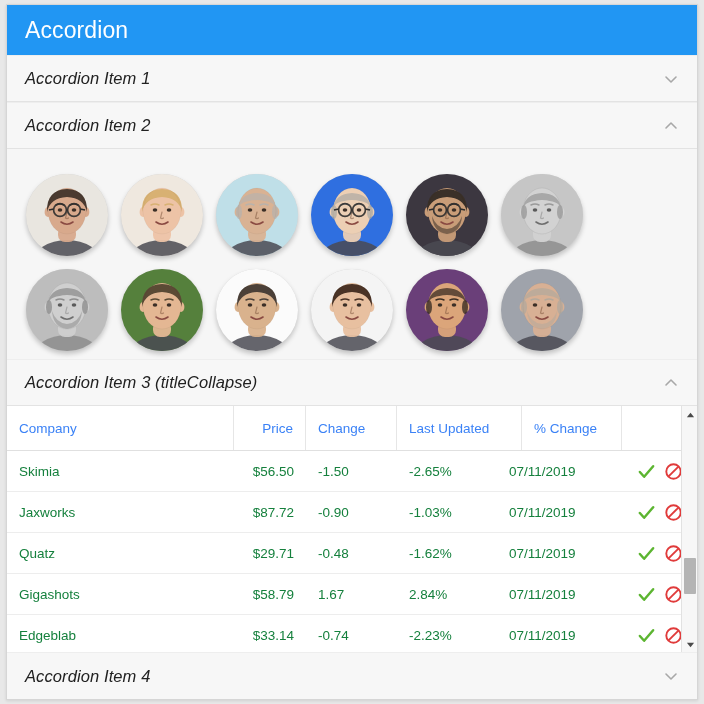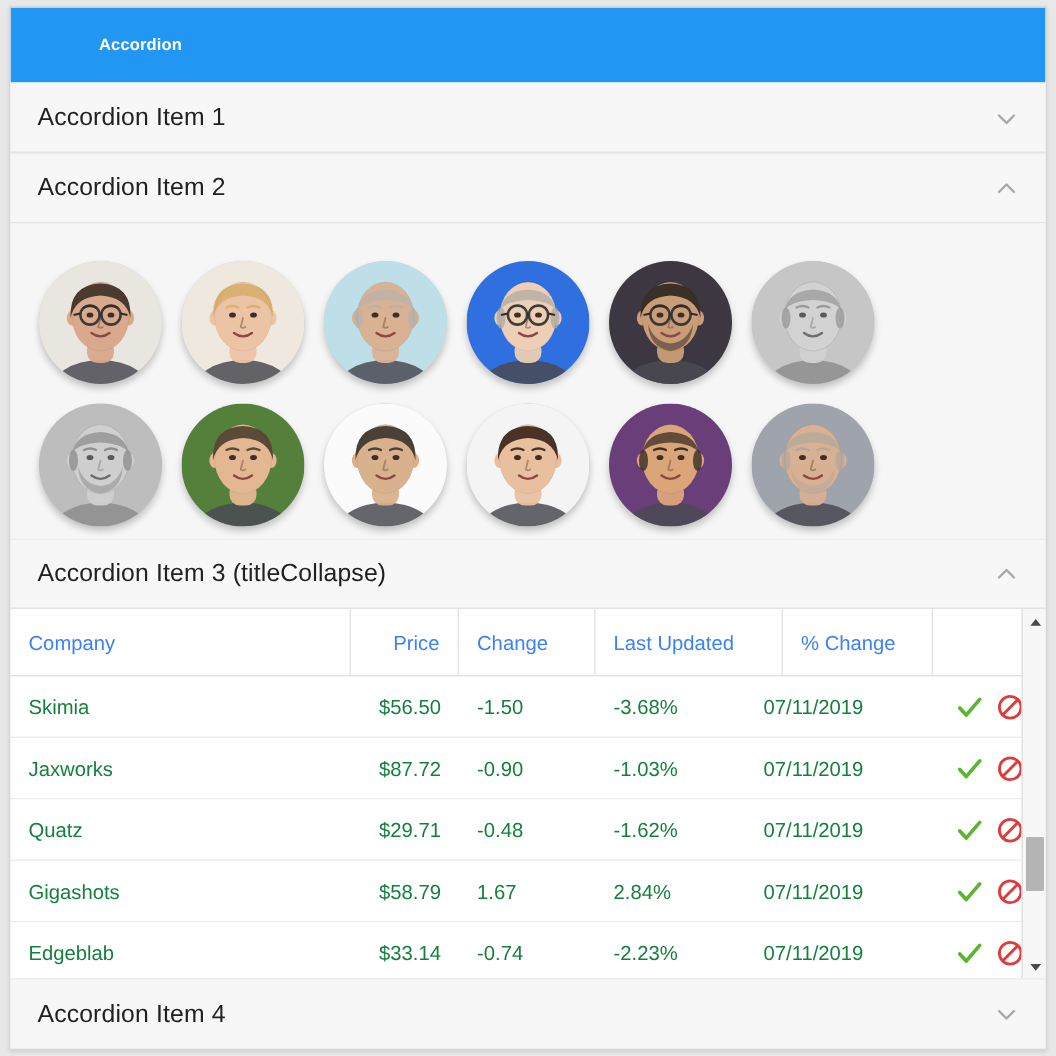--- a/index.html
+++ b/index.html
@@ -27,38 +27,38 @@
   
   .titlebar {
     flex: 0 0 50px;
     background: #2196f3;
     color: #ffffff;
     display: flex;
     align-items: center;
     padding: 0 18px;
   }
   .titlebar .title {
-    font-size: 11px;
-    font-weight: bold;
+    font-size: 23px;
+    font-weight: normal;
     letter-spacing: .1px;
-    margin-left: 41px;
   }
 
   
   .acc-header {
     flex: 0 0 auto;
     height: 47px;
     background: #f7f7f7;
     border-bottom: 1px solid #e3e3e3;
     border-top: 1px solid #eeeeee;
     display: flex;
     align-items: center;
     padding: 0 18px;
     cursor: pointer;
     user-select: none;
+    font-style: italic;
   }
   .acc-header .acc-title {
     font-size: 16.5px;
     color: #212121;
     flex: 1 1 auto;
     letter-spacing: .1px;
   }
   .chev {
     width: 16px; height: 16px;
     flex: 0 0 16px;
@@ -542,21 +542,21 @@
       <div class="hcell c-date">Last Updated</div>
       <div class="hcell c-pct">% Change</div>
       <div class="hcell c-act"></div>
     </div>
 
     <div class="grid-body" id="grid-body">
         <div class="grid-row">
           <div class="cell c-company">Skimia</div>
           <div class="cell c-price">$56.50</div>
           <div class="cell c-change neg">-1.50</div>
-          <div class="cell c-pct neg">-3.68%</div>
+          <div class="cell c-pct neg">-2.65%</div>
           <div class="cell c-date">07/11/2019</div>
           <div class="cell c-act">
             <span>
               <svg class="act-ico" viewBox="0 0 20 20">
                 <path d="M3 10.5 L7.5 15.5 L17 4.5" fill="none" stroke="#5cb531" stroke-width="2.6" stroke-linecap="round" stroke-linejoin="round"></path>
               </svg>
             </span>
             <span>
               <svg class="act-ico" viewBox="0 0 20 20">
                 <circle cx="10" cy="10" r="7.6" fill="none" stroke="#e03b3b" stroke-width="2"></circle>

